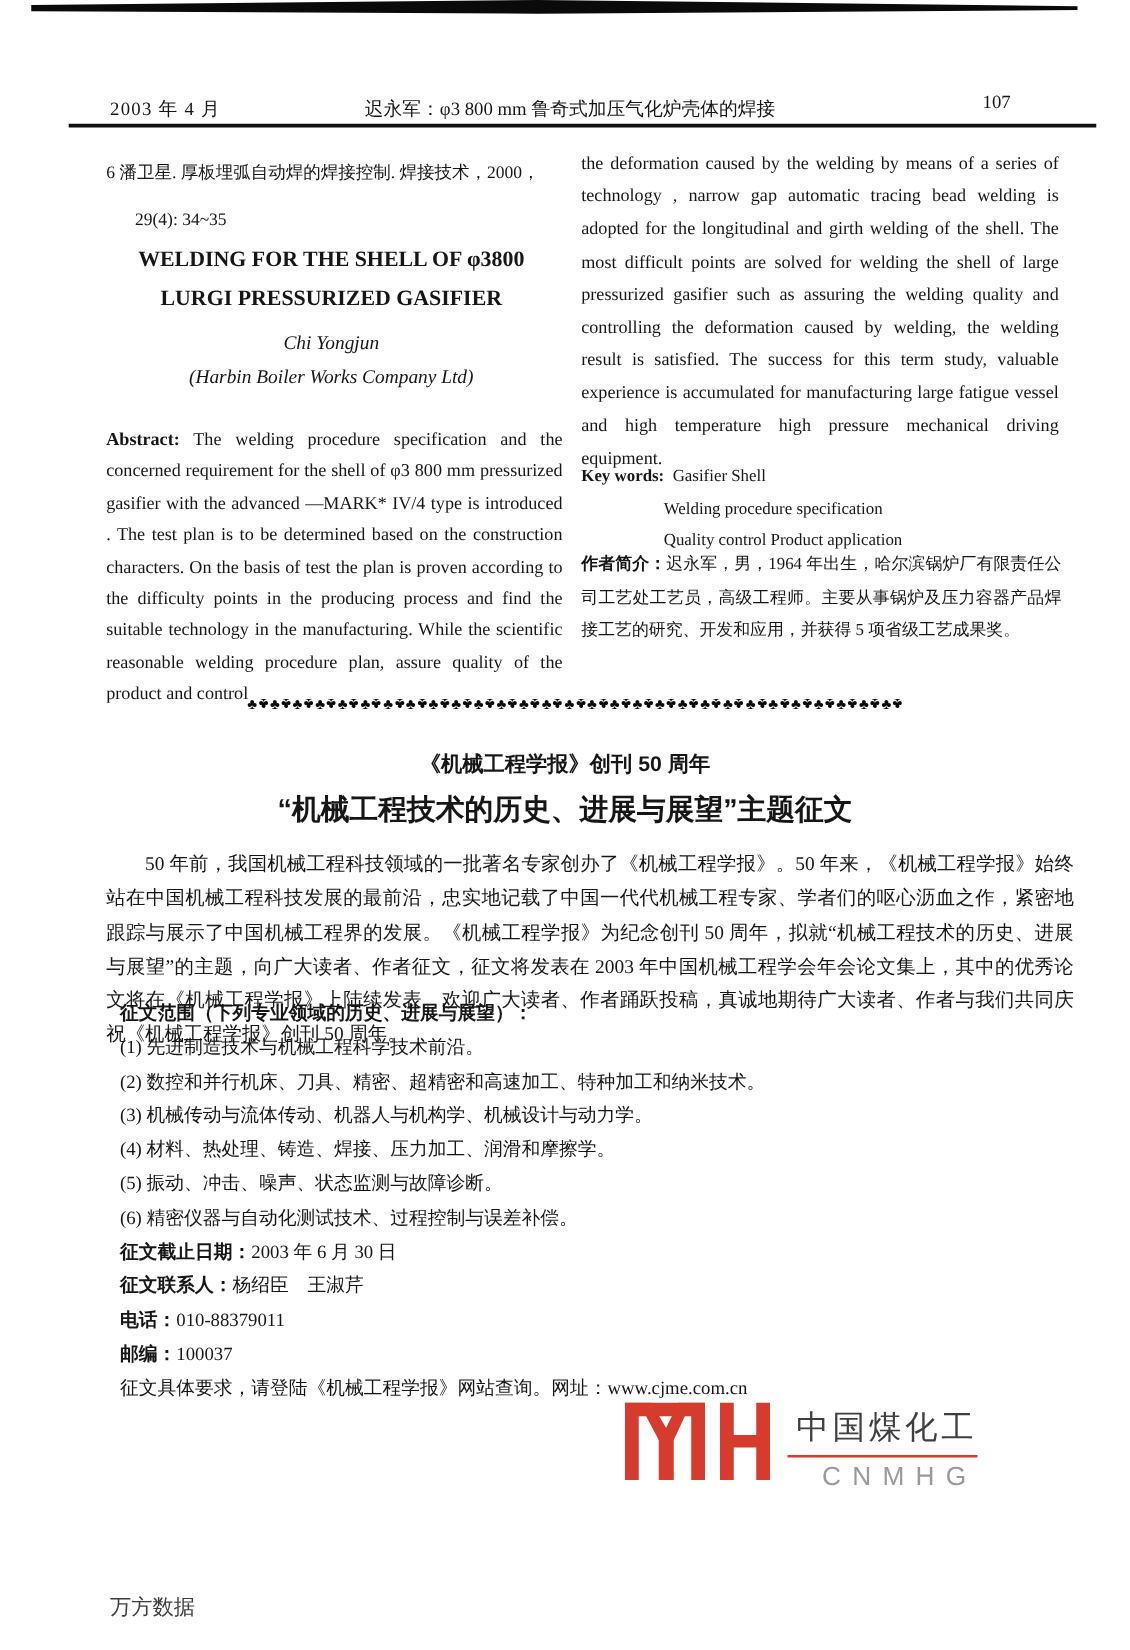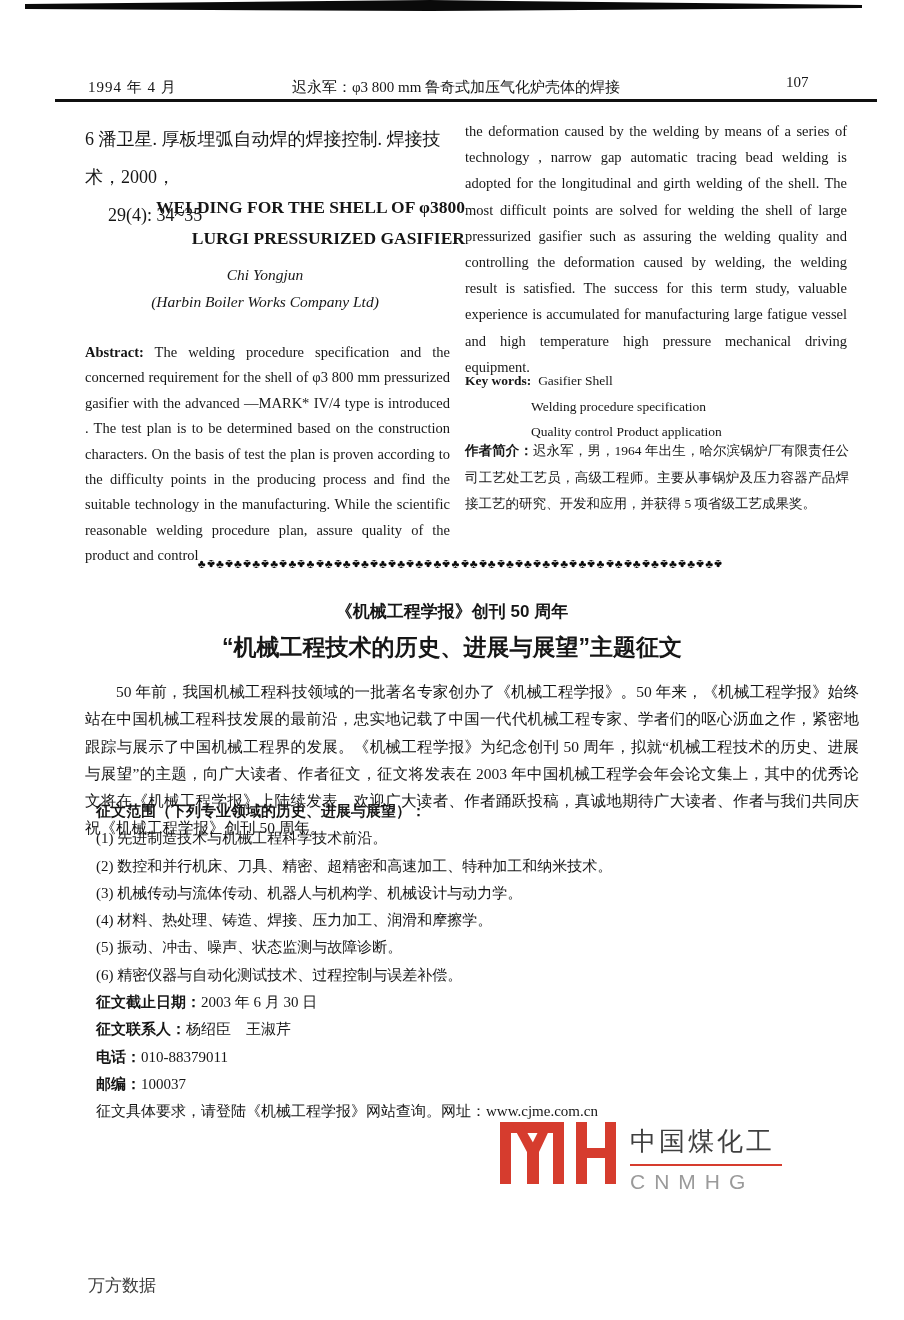--- a/index.html
+++ b/index.html
@@ -11,24 +11,24 @@
   }
   .abs{position:absolute;}
   
   .artifact{left:0;top:0;}
   
   .hdr-date{left:88px;top:78px;font-size:15px;letter-spacing:1px;}
   .hdr-title{left:4px;top:78px;width:904px;text-align:center;font-size:15px;}
   .hdr-page{left:786px;top:74px;font-size:15px;}
   .hdr-rule{left:55px;top:99px;width:822px;height:3px;background:#101010;}
   
-  .ref{left:85px;top:120px;width:370px;font-size:18px;line-height:38px;}
+  .ref{left:85px;top:120px;width:370px;font-size:14px;line-height:38px;}
   .ref .cont{margin-left:23px;}
   
-  .etitle{left:65px;top:192px;width:400px;text-align:right;font-weight:bold;font-size:17.5px;line-height:31px;}
+  .etitle{left:65px;top:192px;width:400px;text-align:center;font-weight:bold;font-size:17.5px;line-height:31px;}
   .eauthor{left:65px;top:266px;width:400px;text-align:center;font-style:italic;font-size:15.5px;}
   .eaffil{left:65px;top:293px;width:400px;text-align:center;font-style:italic;font-size:15.5px;}
   
   .abs-left{left:85px;top:340px;width:365px;font-size:14.5px;line-height:25.4px;text-align:justify;}
   .abs-right{left:465px;top:118px;width:382px;font-size:14.5px;line-height:26.2px;text-align:justify;}
   .kw{left:465px;top:368px;width:382px;font-size:13.5px;line-height:25.5px;}
   .kw .cont{margin-left:66px;}
   .bio{left:465px;top:438px;width:384px;font-size:13.5px;line-height:26.5px;text-align:justify;}
   b.lbl{font-weight:bold;}
   
@@ -36,37 +36,37 @@
   .orn{display:inline-block;font-size:12px;line-height:18px;letter-spacing:0;margin:0 0.6px;color:#0c0c0c;}
   .orn.flip{transform:rotate(180deg);}
   
   .ann-h1{left:0;top:600px;width:904px;text-align:center;font-weight:bold;font-size:17px;font-family:"Liberation Sans","DejaVu Sans",sans-serif;}
   .ann-h2{left:0;top:632px;width:904px;text-align:center;font-weight:bold;font-size:23px;font-family:"Liberation Sans","DejaVu Sans",sans-serif;}
   .ann-intro{left:85px;top:678px;width:774px;font-size:15.5px;line-height:27.3px;text-align:justify;text-indent:2em;}
   .ann-body{left:96px;top:798px;width:762px;font-size:15px;line-height:27.3px;}
   .ann-body .bold-line{font-weight:bold;}
   
   .logo{left:500px;top:1122px;width:300px;height:85px;display:flex;align-items:flex-start;}
-  .logo-text{margin-left:14px;padding-top:2px;}
+  .logo-text{margin-left:14px;padding-top:2px;text-align:right;}
   .logo-cn{font-size:26px;letter-spacing:3px;color:#3f3f3f;font-family:"Liberation Sans","DejaVu Sans",sans-serif;}
   .logo-rule{height:2px;width:152px;margin:5px 0 4px 0;}
   .logo-en{font-size:21px;letter-spacing:9px;color:#9a9a9a;font-family:"Liberation Sans","DejaVu Sans",sans-serif;}
   
   .footer{left:88px;top:1274px;font-size:17px;color:#3d3d3d;font-family:"Liberation Sans","DejaVu Sans",sans-serif;}
 </style>
 </head>
 <body>
 
 <div class="page">
 
   <svg class="abs artifact" width="904" height="16">
     <polygon points="25,4 430,0 862,5 862,8 430,11 25,9" fill="#0a0a0a"></polygon>
   </svg>
 
-  <div class="abs hdr-date">1994 年 4 月</div>
+  <div class="abs hdr-date">2003 年 4 月</div>
   <div class="abs hdr-title">迟永军：φ3 800 mm 鲁奇式加压气化炉壳体的焊接</div>
   <div class="abs hdr-page">107</div>
   <div class="abs hdr-rule"></div>
 
   <div class="abs ref">
     <div>6  潘卫星. 厚板埋弧自动焊的焊接控制. 焊接技术，2000，</div>
     <div class="cont">29(4): 34~35</div>
   </div>
 
   <div class="abs etitle">

